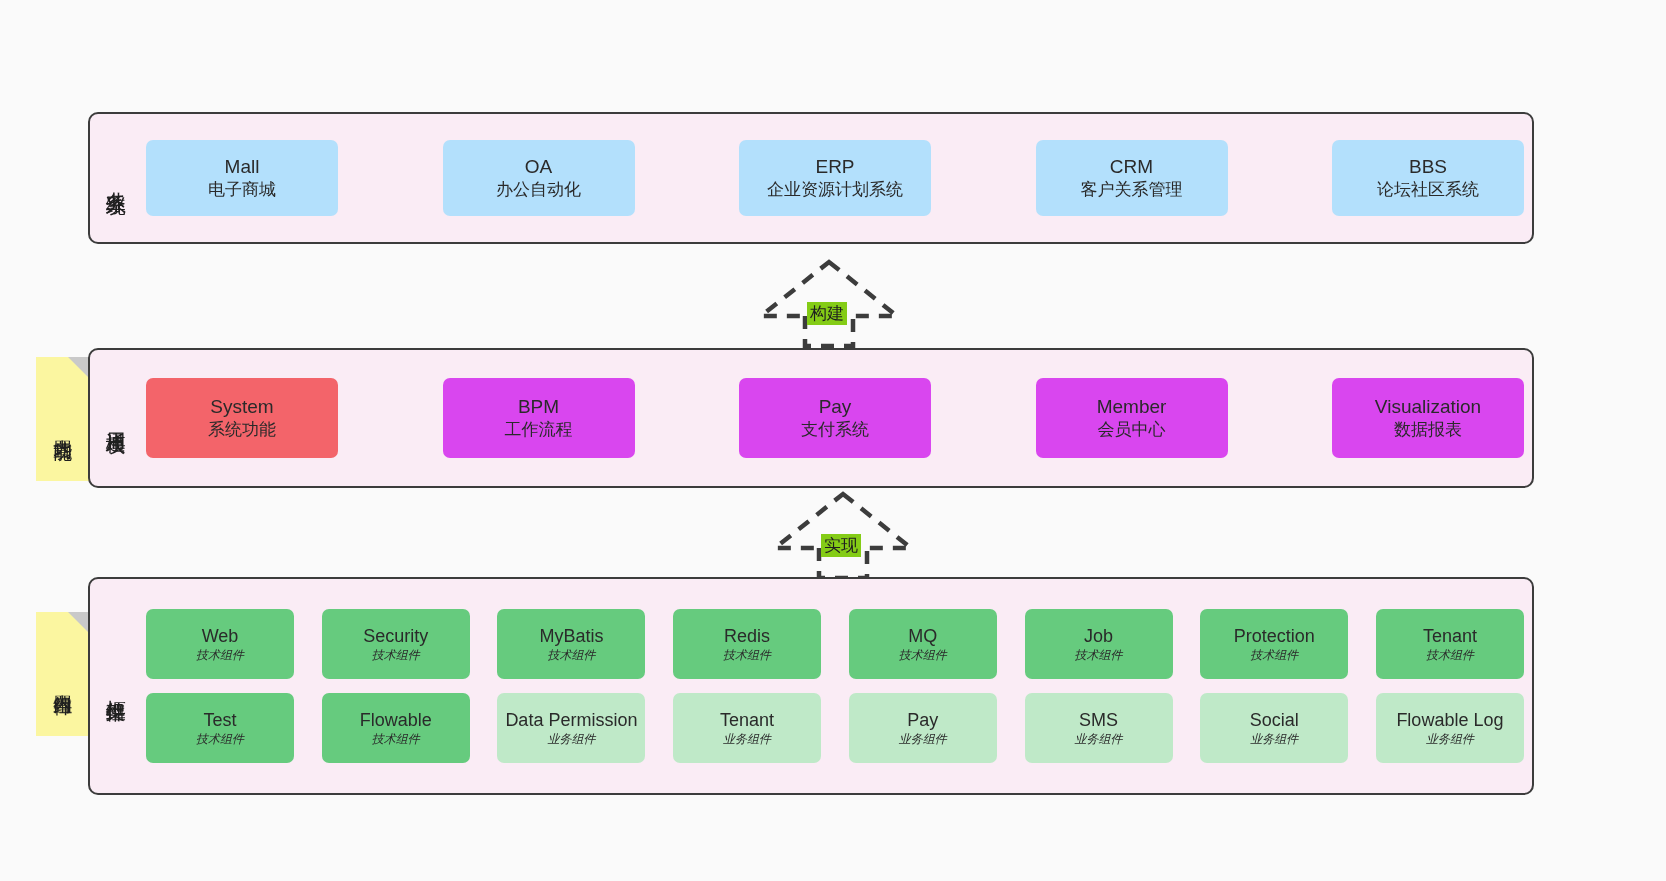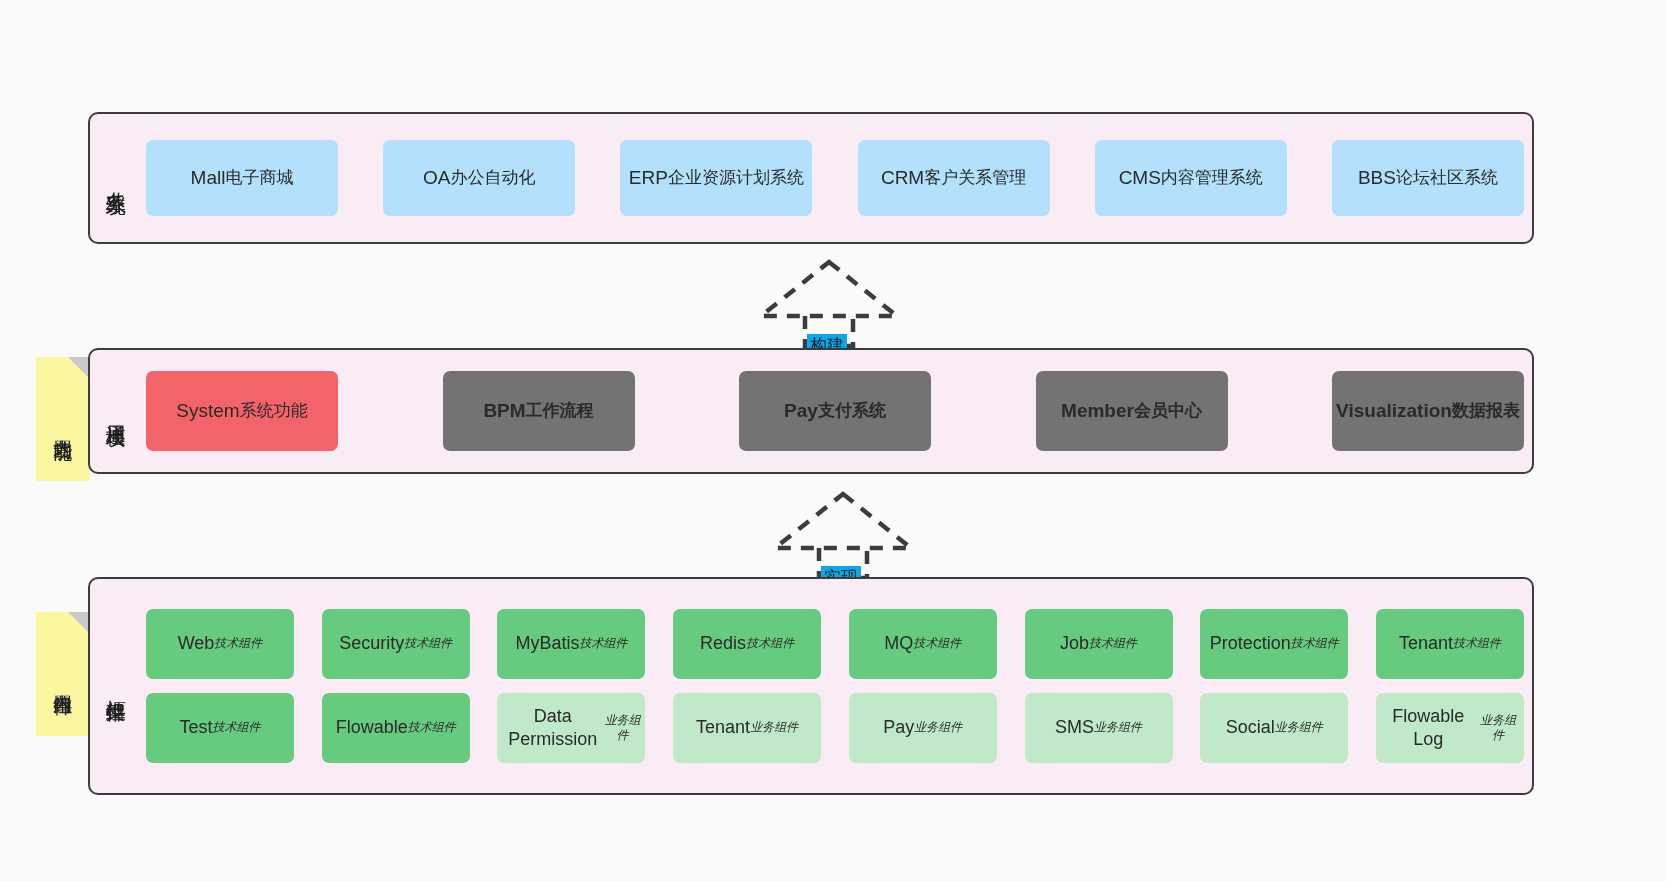--- a/index.html
+++ b/index.html
@@ -54,38 +54,38 @@
     display: flex;
     width: 100%;
     align-items: center;
     justify-content: space-between;
   }
 
   
   .card {
     border-radius: 7px;
     display: flex;
-    flex-direction: row;
+    flex-direction: column;
     align-items: center;
     justify-content: center;
     text-align: center;
     color: #2a2a2a;
     line-height: 1.28;
     padding: 0 4px;
   }
   .card .t1 { font-size: 19px; }
   .card .t2 { font-size: 17px; }
 
   
   .biz .card { width: 192px; height: 76px; background: #b3e0fc; }
 
   
   .mod .card { width: 192px; height: 80px; }
   .mod .card.solid { background: #f3646a; }
-  .mod .card.light { background: #737373; font-weight: bold; }
+  .mod .card.light { background: #d946ef; }
 
   
   .fw .card { width: 148px; height: 70px; }
   .fw .card.solid { background: #66cb7e; }
   .fw .card.light { background: #bfe9c8; }
   .fw .card .t1 { font-size: 18px; }
   .fw .card .t2 { font-size: 12px; font-style: italic; }
 
   
   .sticky {
@@ -113,24 +113,23 @@
     border-left: 22px solid transparent;
   }
 
   
   .arrow { position: absolute; }
   .arrow svg { display: block; overflow: visible; }
   .arrow-label {
     position: absolute;
     font-size: 17px;
     color: #1f1f1f;
-    background: #0ea5e9;
+    background: #84cc16;
     padding: 0 3px;
     white-space: nowrap;
-    margin-top: 32px;
   }
 </style>
 </head>
 <body>
 
 <div class="canvas">
 
   <div class="band biz" style="left:88px; top:112px; width:1446px; height:132px;">
     <div class="band-title">业务系统</div>
     <div class="band-body">
@@ -142,45 +141,41 @@
         <span class="t1">OA</span>
         <span class="t2">办公自动化</span>
       </div>
       <div class="card">
         <span class="t1">ERP</span>
         <span class="t2">企业资源计划系统</span>
       </div>
       <div class="card">
         <span class="t1">CRM</span>
         <span class="t2">客户关系管理</span>
-      </div>
-      <div class="card">
-        <span class="t1">CMS</span>
-        <span class="t2">内容管理系统</span>
       </div>
       <div class="card">
         <span class="t1">BBS</span>
         <span class="t2">论坛社区系统</span>
       </div>
     </div>
   </div>
 
   <div class="arrow" style="left:757px; top:258px; width:145px; height:90px;">
     <svg width="145" height="90" viewBox="0 0 145 90">
       <path d="M 72 4 L 140 58 L 4 58 Z" fill="#fafafa" stroke="#3c3c3c" stroke-width="4.5" stroke-dasharray="13 10" stroke-linejoin="miter"></path>
       <path d="M 48 58 L 48 88 L 96 88 L 96 58" fill="none" stroke="#3c3c3c" stroke-width="4.5" stroke-dasharray="13 10"></path>
     </svg>
     <span class="arrow-label" style="left:50px; top:44px;">构建</span>
   </div>
 
   <div class="sticky" style="left:36px; top:357px; width:54px; height:124px;">
     <span>内置功能</span>
   </div>
 
-  <div class="band mod" style="left:88px; top:348px; width:1446px; height:126px;">
+  <div class="band mod" style="left:88px; top:348px; width:1446px; height:140px;">
     <div class="band-title">通用模块</div>
     <div class="band-body">
       <div class="card solid">
         <span class="t1">System</span>
         <span class="t2">系统功能</span>
       </div>
       <div class="card light">
         <span class="t1">BPM</span>
         <span class="t2">工作流程</span>
       </div>

